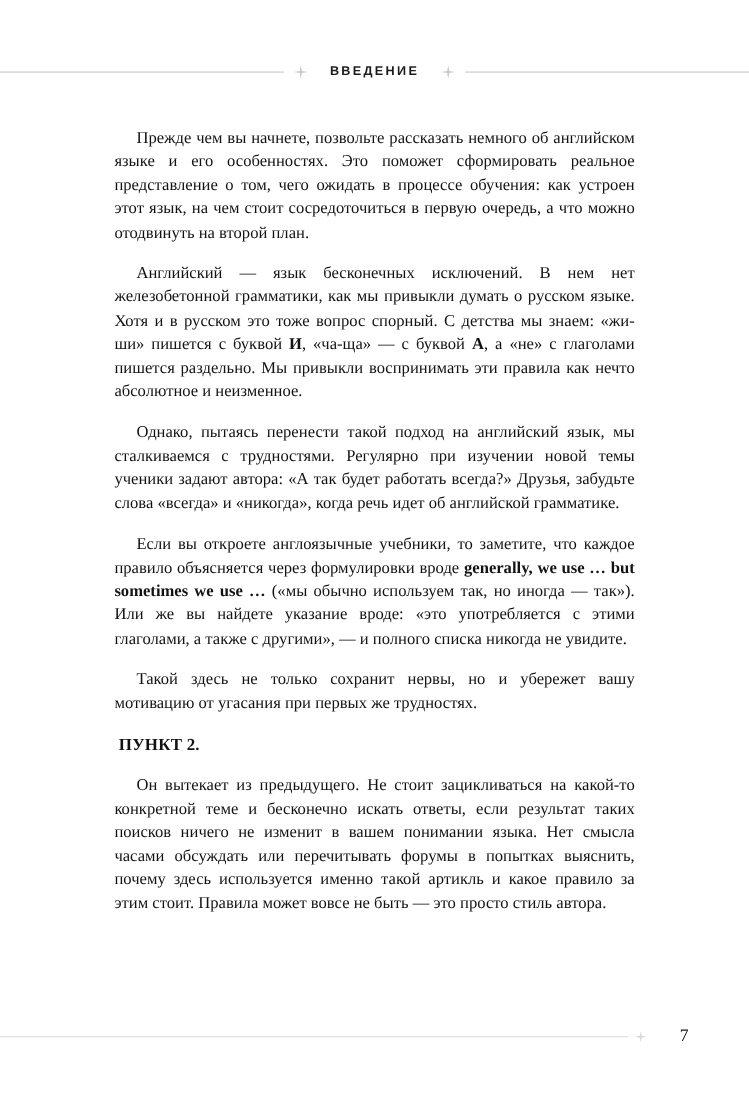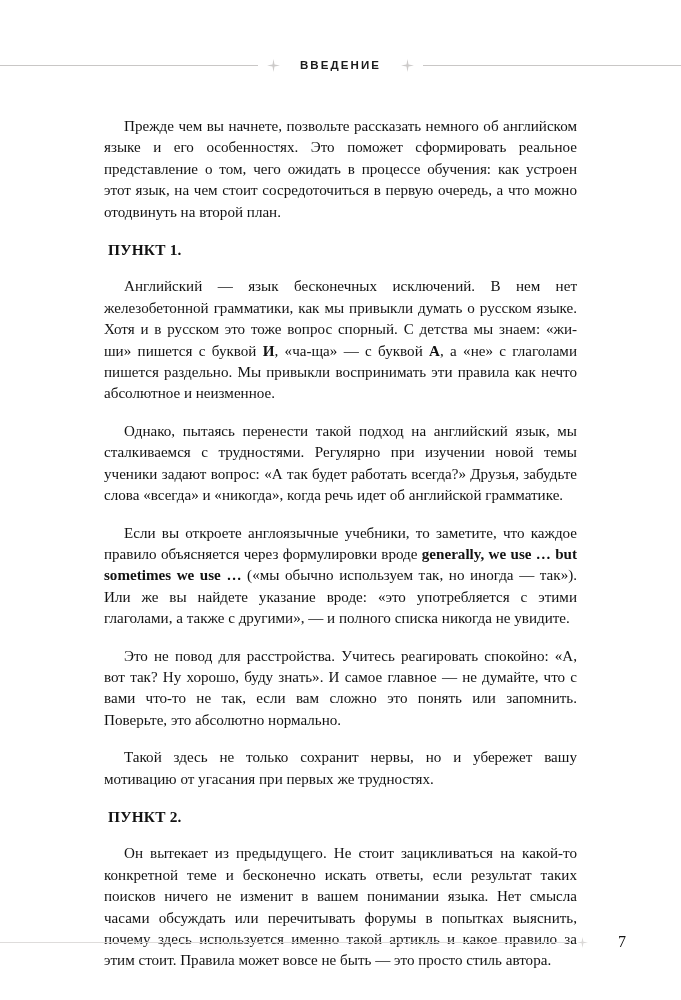--- a/index.html
+++ b/index.html
@@ -151,25 +151,23 @@
       <svg viewBox="0 0 20 20" aria-hidden="true">
         <path d="M10 0 L11.5 8.5 L20 10 L11.5 11.5 L10 20 L8.5 11.5 L0 10 L8.5 8.5 Z" fill="currentColor"></path>
       </svg>
     </span>
     <span class="rule"></span>
   </div>
 
   <div class="text-column">
     <p>Прежде чем вы начнете, позвольте рассказать немного об английском языке и его особенностях. Это поможет сформировать реальное представление о том, чего ожидать в процессе обучения: как устроен этот язык, на чем стоит сосредоточиться в первую очередь, а что можно отодвинуть на второй план.</p>
     <div id="sections-container">
-        <h2 class="section-heading space-before-heading-1">ПУНКТ 1.</h2>
         <p><span>Английский — язык бесконечных исключений. В нем нет железобетонной грамматики, как мы привыкли думать о русском языке. Хотя и в русском это тоже вопрос спорный. С детства мы знаем: «жи-ши» пишется с буквой </span><b>И</b><span>, «ча-ща» — с буквой </span><b>А</b><span>, а «не» с глаголами пишется раздельно. Мы привыкли воспринимать эти правила как нечто абсолютное и неизменное.</span></p>
-        <p><span>Однако, пытаясь перенести такой подход на английский язык, мы сталкиваемся с трудностями. Регулярно при изучении новой темы ученики задают вопрос: «А так будет работать всегда?» Друзья, забудьте слова «всегда» и «никогда», когда речь идет об английской грамматике.</span></p>
+        <p><span>Однако, пытаясь перенести такой подход на английский язык, мы сталкиваемся с трудностями. Регулярно при изучении новой темы ученики задают автора: «А так будет работать всегда?» Друзья, забудьте слова «всегда» и «никогда», когда речь идет об английской грамматике.</span></p>
         <p><span>Если вы откроете англоязычные учебники, то заметите, что каждое правило объясняется через формулировки вроде </span><b>generally, we use … but sometimes we use …</b><span> («мы обычно используем так, но иногда — так»). Или же вы найдете указание вроде: «это употребляется с этими глаголами, а также с другими», — и полного списка никогда не увидите.</span></p>
-        <p><span>Это не повод для расстройства. Учитесь реагировать спокойно: «А, вот так? Ну хорошо, буду знать». И самое главное — не думайте, что с вами что-то не так, если вам сложно это понять или запомнить. Поверьте, это абсолютно нормально.</span></p>
         <p><span>Такой здесь не только сохранит нервы, но и убережет вашу мотивацию от угасания при первых же трудностях.</span></p>
         <h2 class="section-heading space-before-heading-2">ПУНКТ 2.</h2>
         <p><span>Он вытекает из предыдущего. Не стоит зацикливаться на какой-то конкретной теме и бесконечно искать ответы, если результат таких поисков ничего не изменит в вашем понимании языка. Нет смысла часами обсуждать или перечитывать форумы в попытках выяснить, почему здесь используется именно такой артикль и какое правило за этим стоит. Правила может вовсе не быть — это просто стиль автора.</span></p>
       </div>
   </div>
 
   <div class="folio">
     <span class="rule" style="flex:1 1 auto;"></span>
     <span class="ornament">
       <svg viewBox="0 0 20 20" aria-hidden="true">

